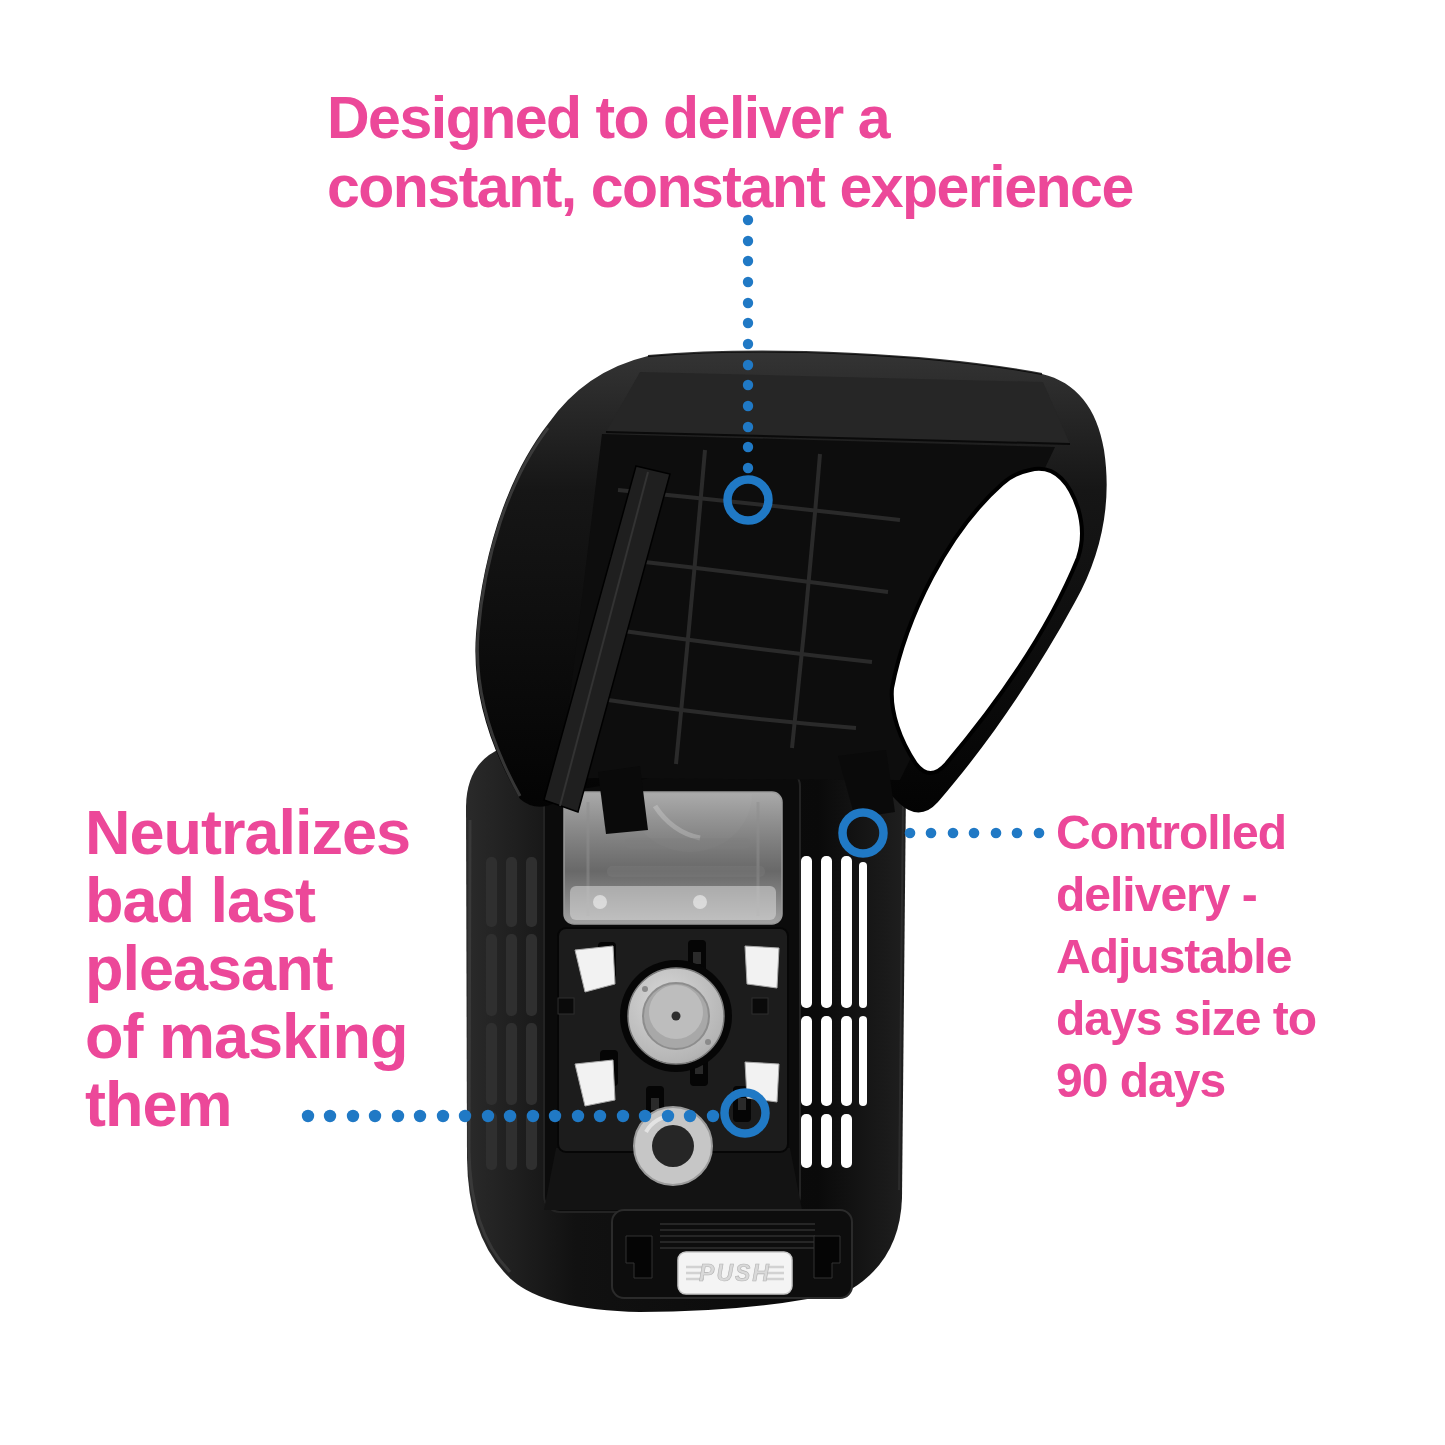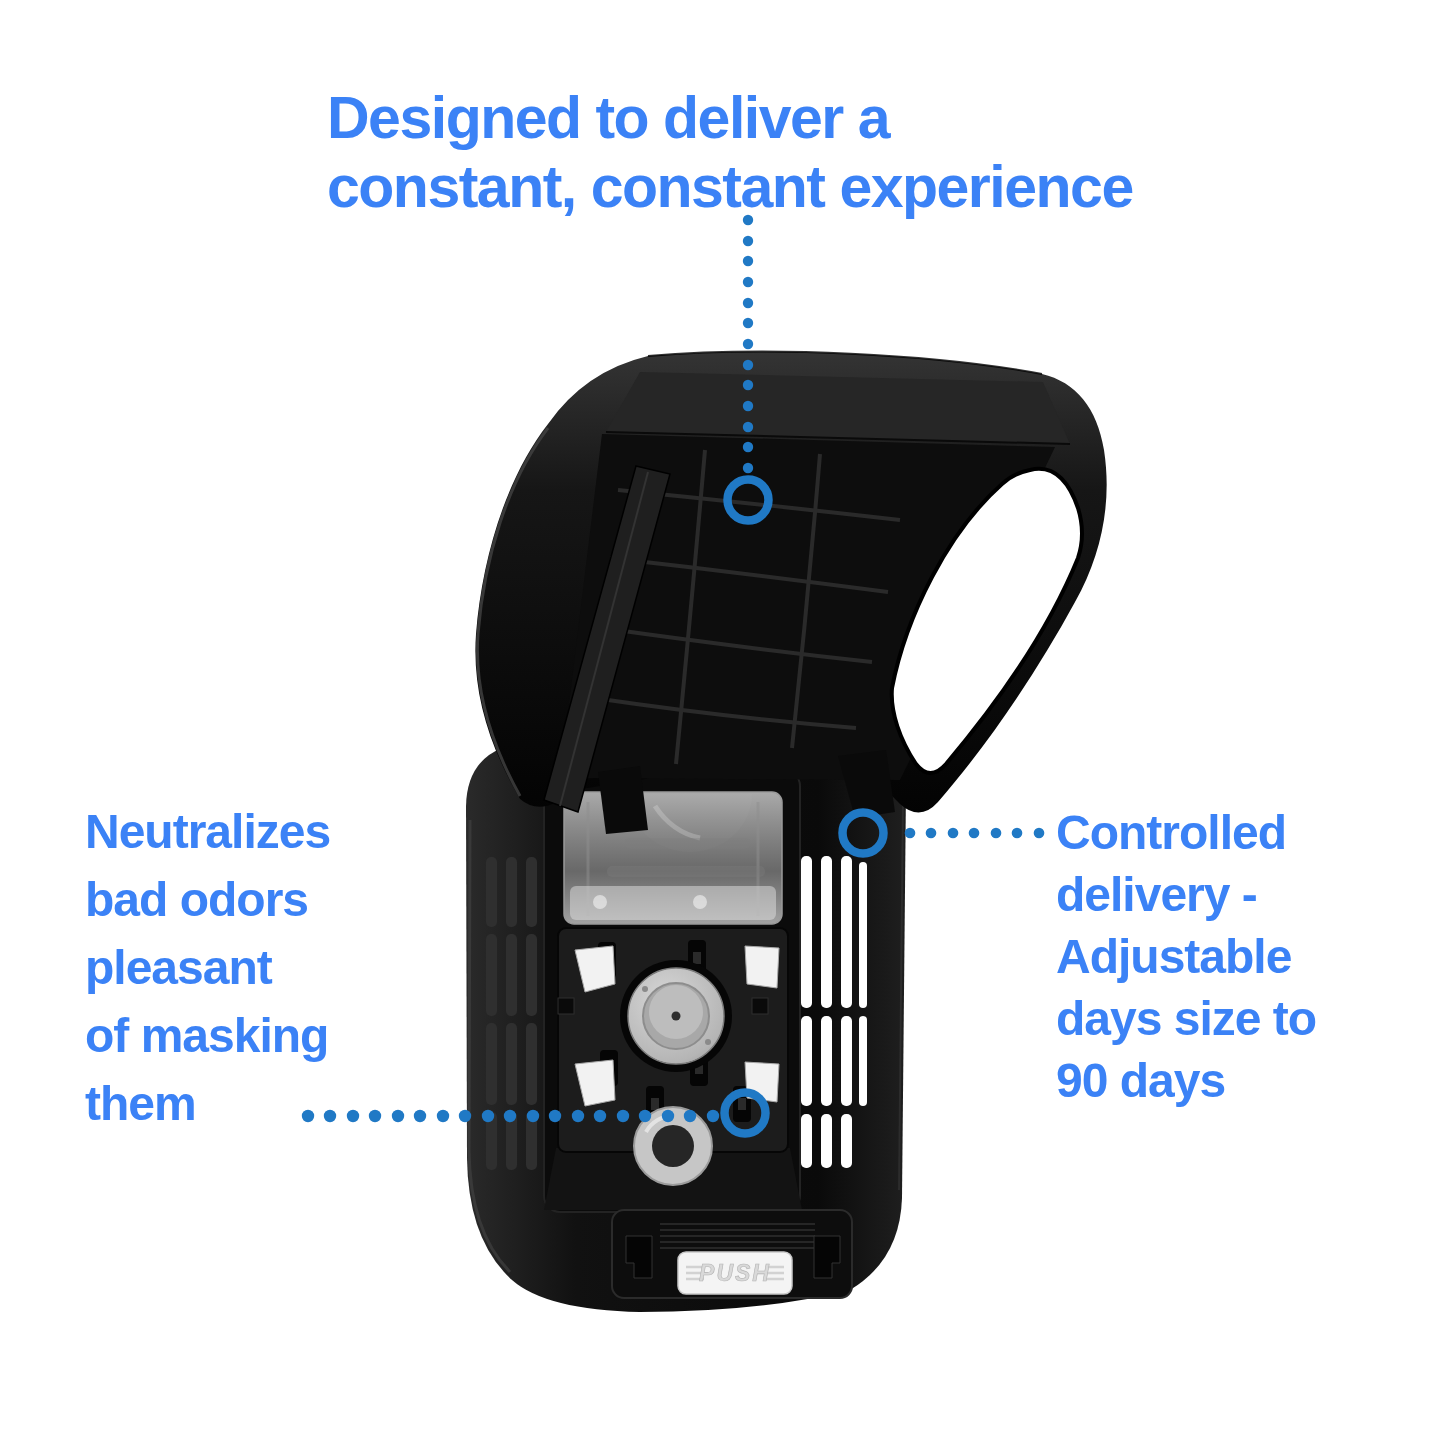--- a/index.html
+++ b/index.html
@@ -7,25 +7,25 @@
     position:relative;
     width:1445px;height:1445px;
     background:#ffffff;
     overflow:hidden;
     font-family:"Liberation Sans", sans-serif;
   }
   #device-svg{position:absolute;left:0;top:0;}
   .callout{
     position:absolute;
     font-weight:bold;
-    color:#3b82f6;
+    color:#ec4899;
   }
   .callout span{display:block;}
   #callout-top{left:327px;top:84px;font-size:59px;line-height:69px;letter-spacing:-1.5px;}
-  #callout-left{left:85px;top:798px;font-size:48px;line-height:68px;letter-spacing:-1px;}
+  #callout-left{left:85px;top:798px;font-size:63px;line-height:68px;letter-spacing:-1px;}
   #callout-right{left:1056px;top:802px;font-size:48px;line-height:62px;letter-spacing:-1px;}
   .acc-f{fill:#2079C5;}
   .acc-s{stroke:#2079C5;fill:none;}
 </style>
 </head>
 <body>
 
 <div id="canvas">
 
   <svg id="device-svg" width="1445" height="1445" viewBox="0 0 1445 1445">
@@ -279,21 +279,21 @@
     <circle class="acc-s" cx="745" cy="1113" r="20.5" stroke-width="8.5"></circle>
   </svg>
 
   <div id="callout-top" class="callout">
     <span>Designed to deliver a</span>
     <span>constant, constant experience</span>
   </div>
 
   <div id="callout-left" class="callout">
     <span>Neutralizes</span>
-    <span>bad odors</span>
+    <span>bad last</span>
     <span>pleasant</span>
     <span>of masking</span>
     <span>them</span>
   </div>
 
   <div id="callout-right" class="callout">
     <span>Controlled</span>
     <span>delivery -</span>
     <span>Adjustable</span>
     <span>days size to</span>

